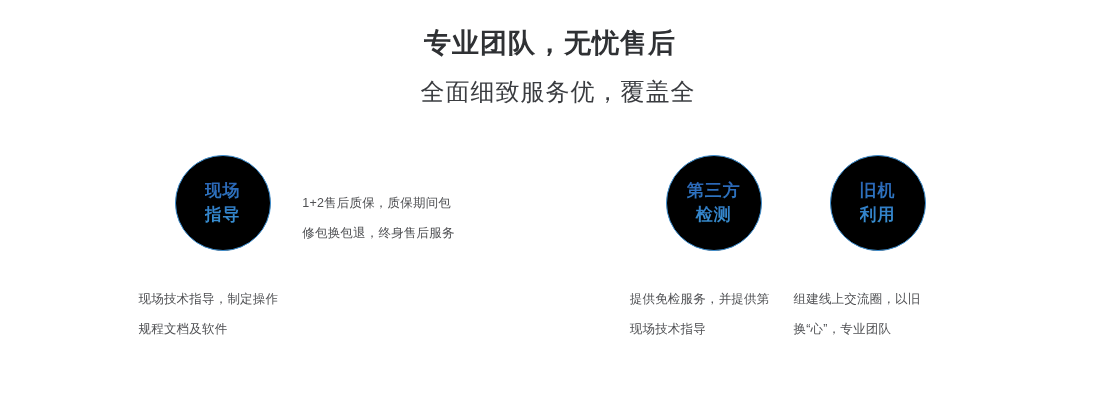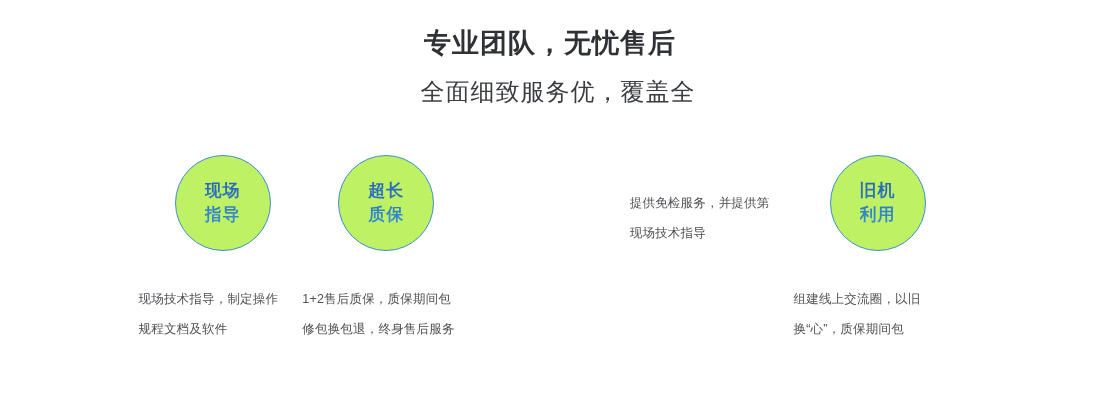--- a/index.html
+++ b/index.html
@@ -66,21 +66,21 @@
   }
   .circle {
     width: 96px;
     height: 96px;
     border-radius: 50%;
     border: 1px solid #3d8fd1;
     box-sizing: border-box;
     display: flex;
     align-items: center;
     justify-content: center;
-    background: #bef264;
+    background: #000000;
   }
   .circle-label {
     font-size: 17px;
     font-weight: bold;
     line-height: 24px;
     text-align: center;
     letter-spacing: 1px;
     color: #2566b8;
     background: linear-gradient(180deg, #2a63b4 0%, #2f7ac4 50%, #3a93d4 100%);
     -webkit-background-clip: text;
@@ -119,39 +119,39 @@
     <div class="feature">
       <div class="circle">
         <span class="circle-label">现场
 指导</span>
       </div>
       <div class="caption">现场技术指导，制定操作
 规程文档及软件</div>
     </div>
 
     <div class="feature">
-      <div class="circle">
-        <span class="circle-label">超长
-质保</span>
-      </div>
       <div class="caption">1+2售后质保，质保期间包
 修包换包退，终身售后服务</div>
     </div>
 
     <div class="feature">
     </div>
 
     <div class="feature">
+      <div class="circle">
+        <span class="circle-label">第三方
+检测</span>
+      </div>
       <div class="caption">提供免检服务，并提供第
 现场技术指导</div>
     </div>
 
     <div class="feature">
       <div class="circle">
         <span class="circle-label">旧机
 利用</span>
       </div>
       <div class="caption">组建线上交流圈，以旧
-换“心”，质保期间包</div>
+换“心”，专业团队</div>
     </div>
 
   </div>
 </div>
 
 </body></html>

